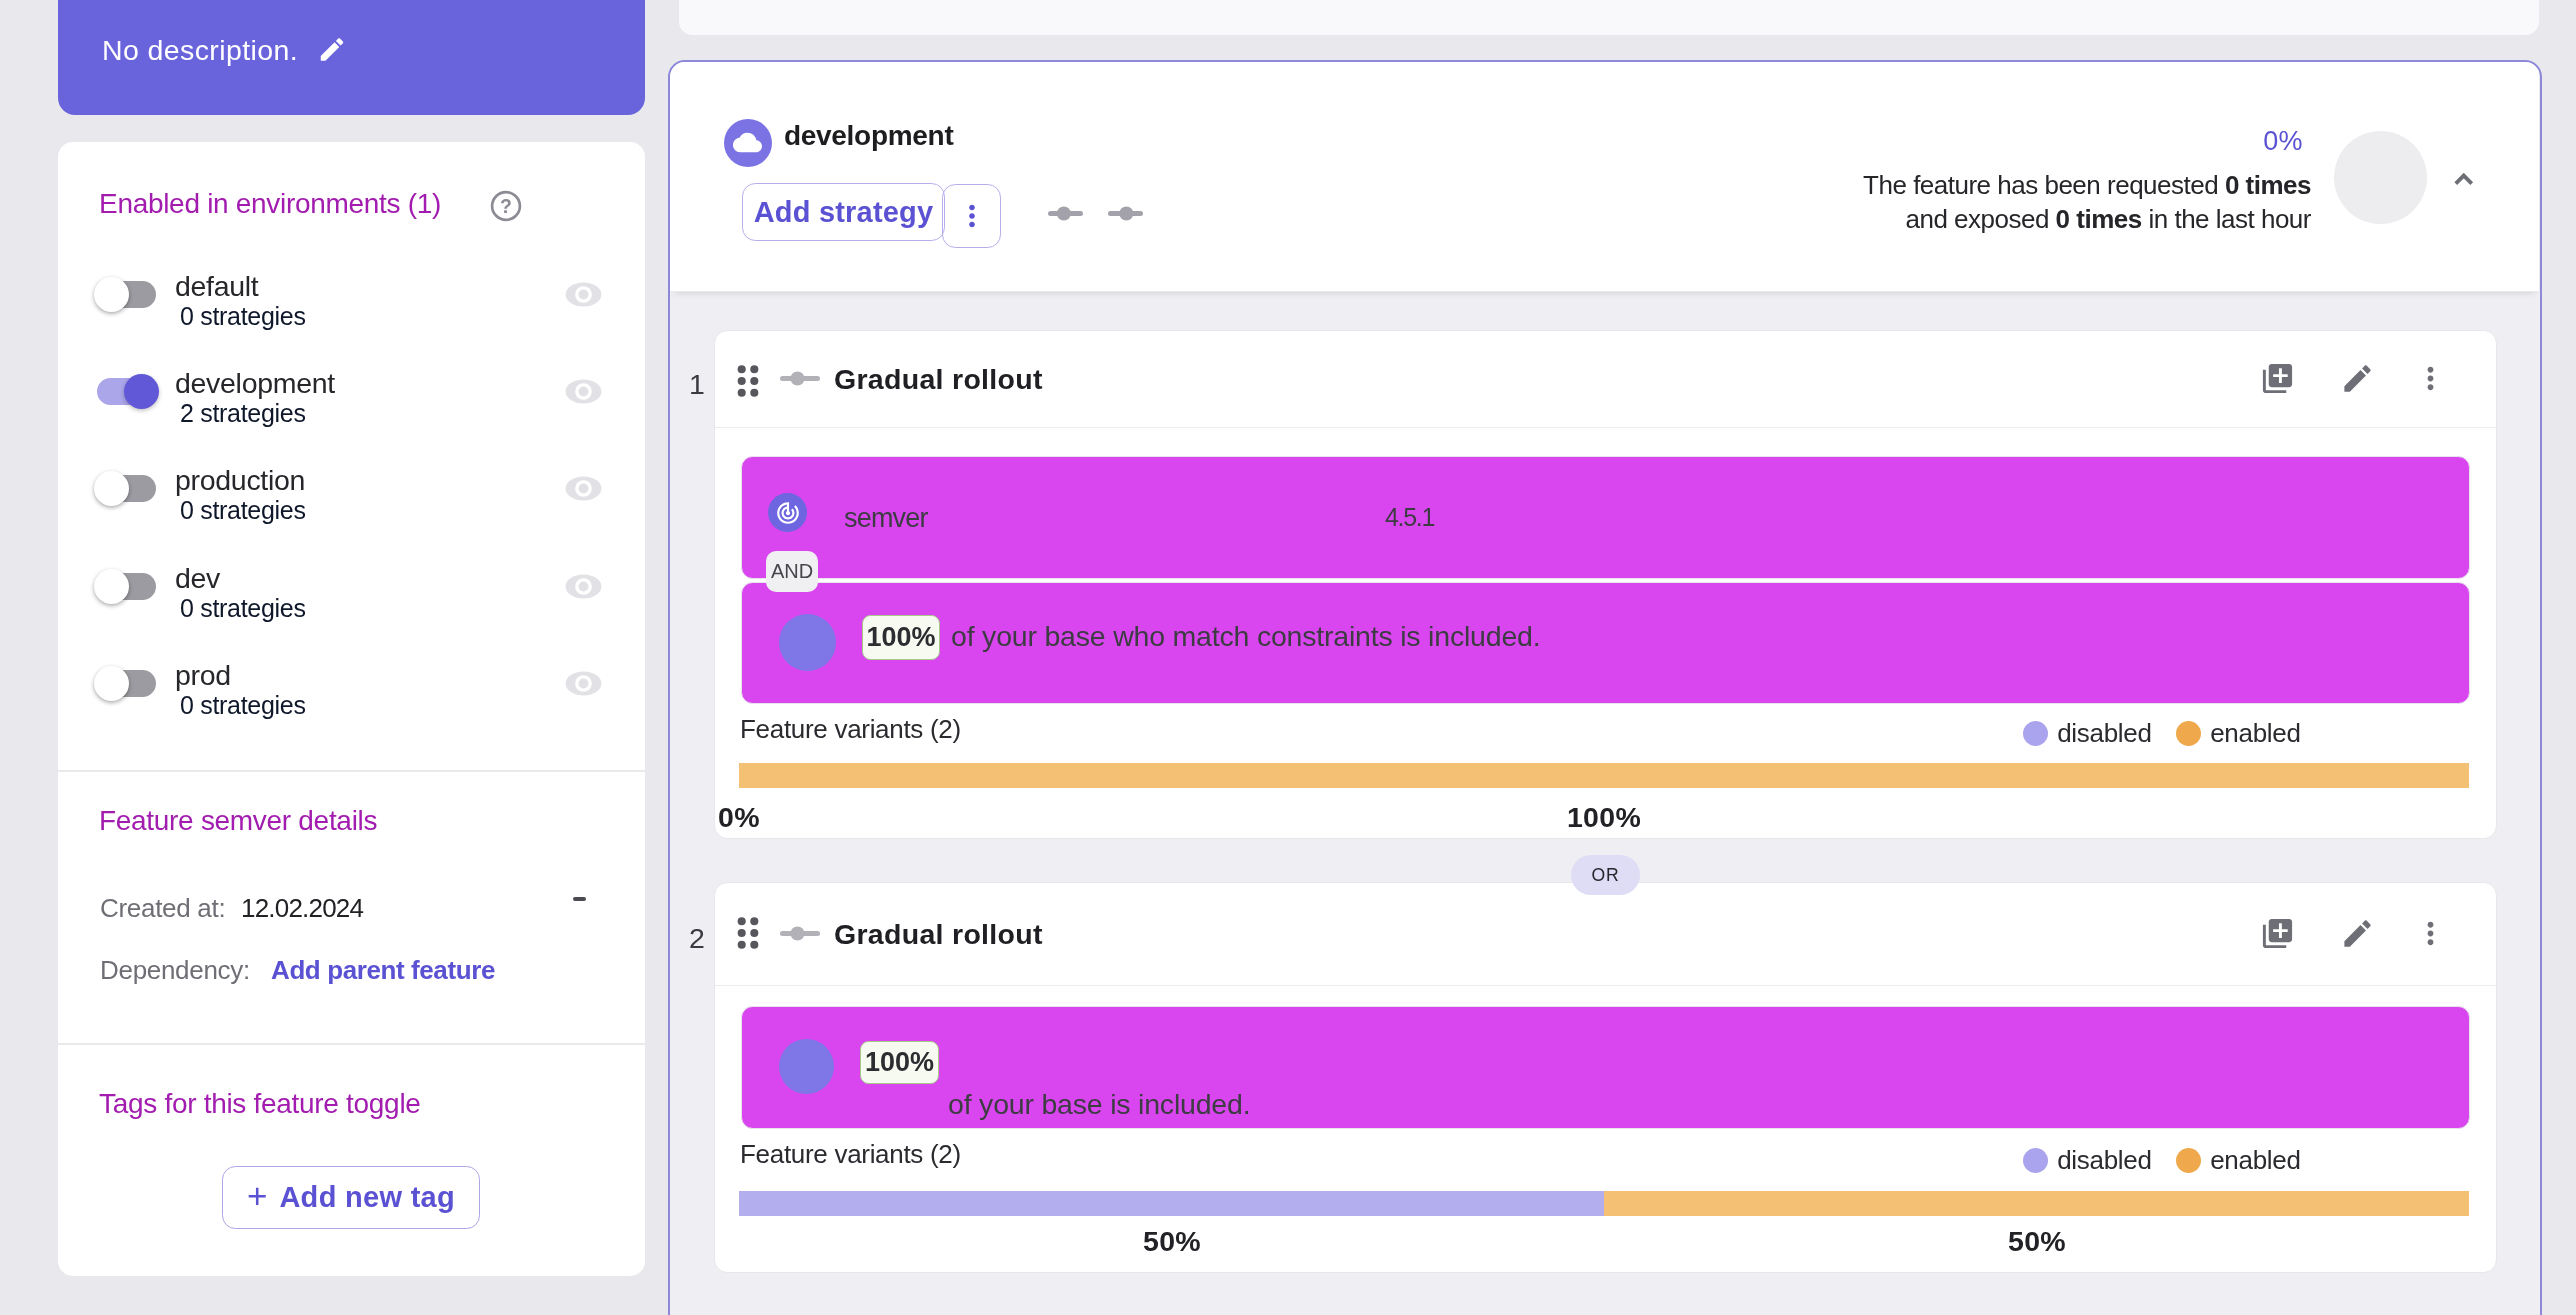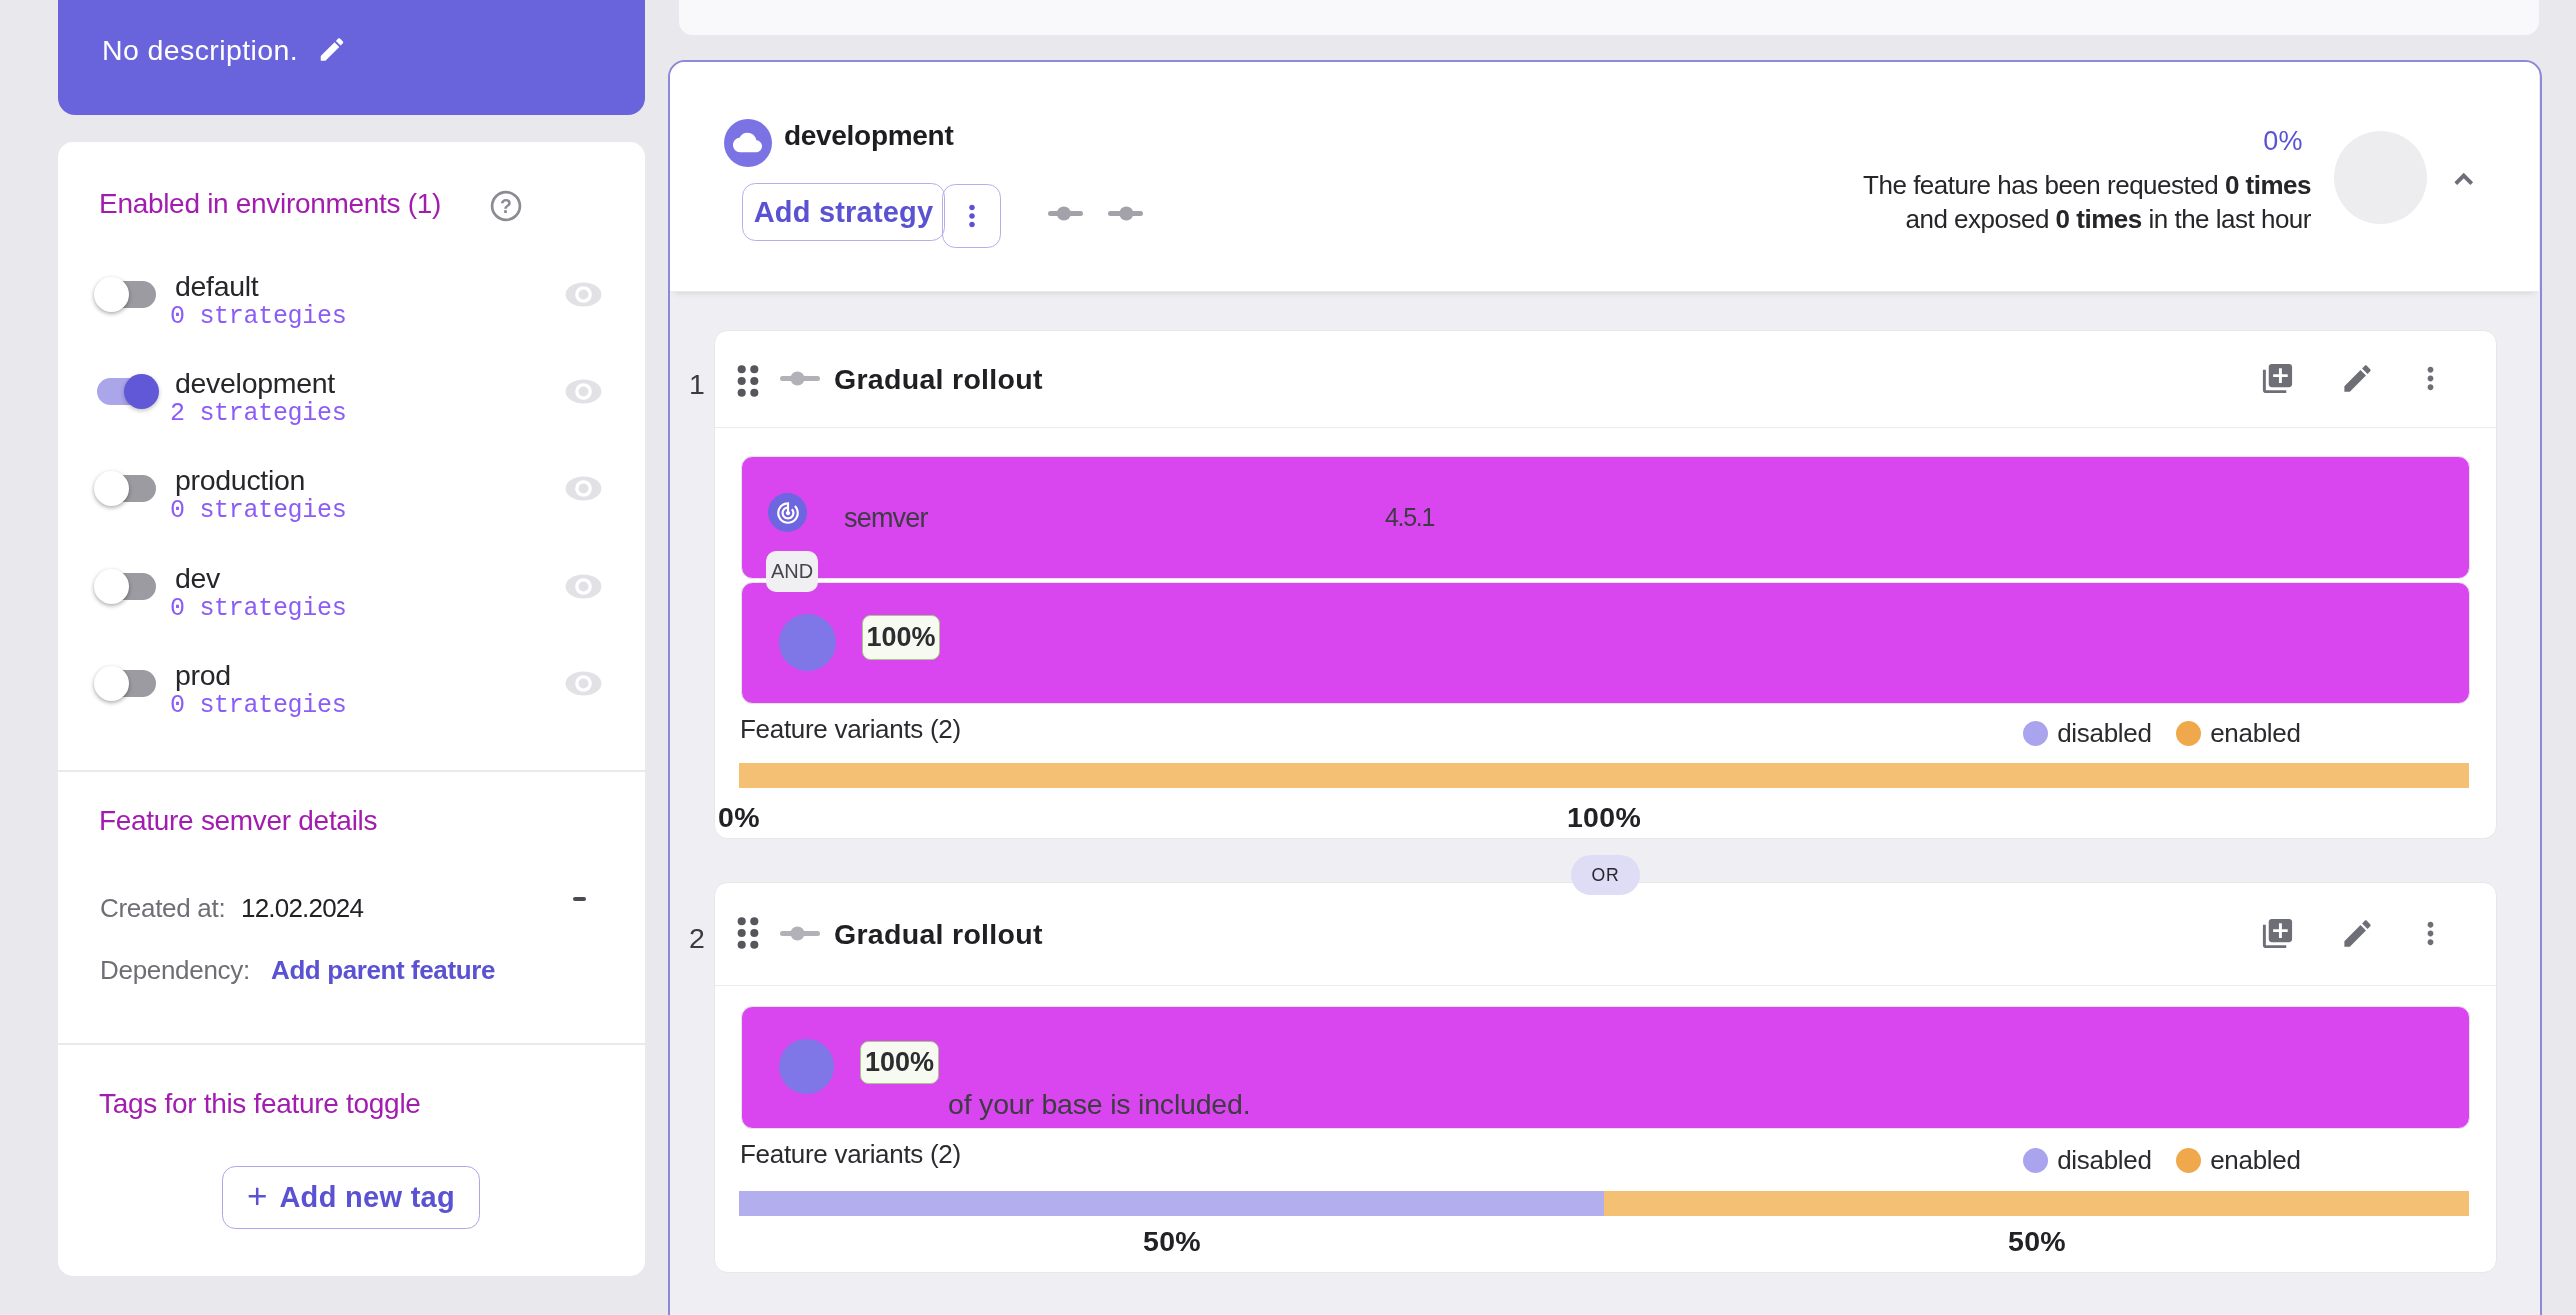--- a/index.html
+++ b/index.html
@@ -16,21 +16,21 @@
 .h3 { position:absolute; font-size:28px; font-weight:normal; color:#a21caf; letter-spacing:-0.3px; line-height:1.1; }
 .help { position:absolute; left:432px; top:48px; width:32px; height:32px; }
 
 .envrow { position:absolute; left:0; width:587px; height:97px; }
 .sw { position:absolute; left:39px; top:35px; width:59px; height:27px; }
 .sw .track { position:absolute; left:0; top:0; width:59px; height:27px; border-radius:13.4px; background:#9c9ba1; }
 .sw .thumb { position:absolute; top:-4.2px; left:-3.4px; width:35px; height:35px; border-radius:50%; background:#fff; box-shadow:0 1.7px 4.2px rgba(0,0,0,0.35); }
 .sw.on .track { background:#aba5ea; }
 .sw.on .thumb { left:27px; background:#6058d6; box-shadow:0 1.7px 4.2px rgba(0,0,0,0.25); }
 .envname { position:absolute; left:117px; top:26px; font-size:28.5px; color:#27272b; letter-spacing:-0.3px; line-height:1; }
-.envsub { position:absolute; left:112px; top:58px; font-size:25px; color:#8b5cf6; letter-spacing:-0.3px; line-height:1;font-family:Liberation Mono, monospace; }
+.envsub { position:absolute; left:122px; top:58px; font-size:25px; color:#0f172a; letter-spacing:-0.3px; line-height:1; }
 .eye { position:absolute; left:507px; top:36px; width:37px; height:25px; }
 
 .divider { position:absolute; left:0; width:587px; height:1.7px; background:#eaeaed; }
 .kvrow { position:absolute; left:42px; font-size:26px; color:#6f6e75; letter-spacing:-0.3px; line-height:1; }
 .kvval { position:absolute; font-size:26px; color:#222226; letter-spacing:-0.8px; line-height:1; }
 .purplelink { position:absolute; font-size:26px; font-weight:bold; color:#5a52d2; letter-spacing:-0.4px; line-height:1; }
 .minus { position:absolute; left:515px; top:755px; width:13.4px; height:4.2px; background:#4a4a50; border-radius:2.5px; }
 
 .addtag-btn { position:absolute; left:164px; top:1024px; width:258px; height:63px; border:1.7px solid #aba6e6; border-radius:13.4px; color:#5a52d2; font-size:29px; font-weight:bold; display:flex; align-items:center; justify-content:center; letter-spacing:0.3px; }
 
@@ -235,20 +235,21 @@
             <path d="M19.07 4.93l-1.41 1.41C19.1 7.79 20 9.79 20 12c0 4.42-3.58 8-8 8s-8-3.58-8-8c0-4.08 3.05-7.44 7-7.93v2.02C8.16 6.57 6 9.03 6 12c0 3.31 2.69 6 6 6s6-2.69 6-6c0-1.66-.67-3.16-1.76-4.24l-1.41 1.41C15.55 9.9 16 10.9 16 12c0 2.21-1.79 4-4 4s-4-1.79-4-4c0-1.86 1.28-3.41 3-3.86v2.14c-.6.35-1 .98-1 1.72 0 1.1.9 2 2 2s2-.9 2-2c0-.74-.4-1.38-1-1.72V2h-1C6.48 2 2 6.48 2 12s4.48 10 10 10 10-4.48 10-10c0-2.76-1.12-5.26-2.93-7.07z"></path>
           </svg>
       </div>
       <div class="abs btext" style="left:102px;top:48px;font-size:27px;letter-spacing:-0.8px;">semver</div>
       <div class="abs btext" style="left:643px;top:48px;font-size:25px;letter-spacing:-1.3px;">4.5.1</div>
     </div>
     <div class="andchip" style="left:51px;top:220px;width:52px;height:41px;font-size:20px;">AND</div>
     <div class="innercard" style="top:251px; height:122px;">
       <div class="rolloutcircle" style="left:37px;top:31px;width:57px;height:57px;"></div>
       <div class="pctchip" style="left:120px;top:32px;width:78px;height:45px;">100%</div>
+      <div class="abs btext" style="left:209px;top:39px;">of your base who match constraints is included.</div>
     </div>
     <div class="fvlabel" style="top:385px;">Feature variants (2)</div>
     <div class="legend" style="left:1308px;top:390px;"><span class="dot" style="background:#aaa3ee;"></span>disabled</div>
     <div class="legend" style="left:1461px;top:390px;"><span class="dot" style="background:#efa94c;"></span>enabled</div>
     <div class="bar" style="top:432px;background:#f4c174;"></div>
     <div class="barlabel" style="left:24px;top:472px;">0%</div>
     <div class="barlabel" style="left:889px;top:472px;">100%</div>
   </div>
 
   <div class="orchip">OR</div>

